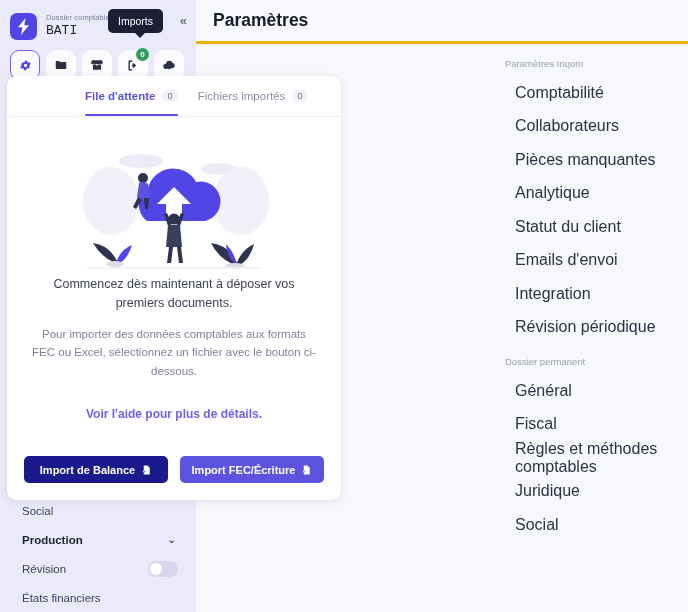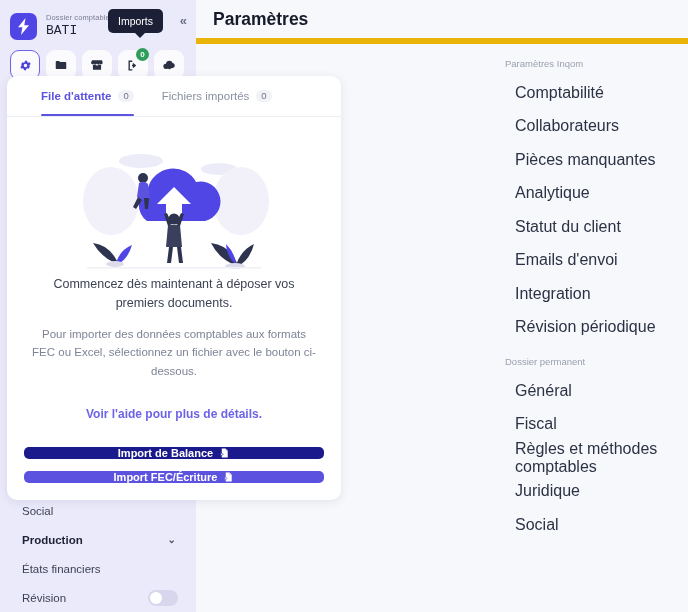--- a/index.html
+++ b/index.html
@@ -97,21 +97,21 @@
     content: ""; position: absolute;
     left: 2px; top: 2px; width: 12px; height: 12px;
     border-radius: 50%; background: #fff;
   }
 
   
   .main-header {
     position: absolute; left: 196px; top: 0;
     width: 492px; height: 44px;
     background: #f7f8fb;
-    border-bottom: 6px solid #eab308;
+    border-bottom: 3px solid #eab308;
     display: flex; align-items: center;
     padding-left: 17px;
   }
   .page-title { font-size: 17.5px; font-weight: bold; color: #161a2b; }
 
   
   .settings-panel {
     position: absolute; left: 444px; top: 44px;
     width: 268px; height: 568px;
     background: #f7f8fb;
@@ -132,21 +132,21 @@
     position: absolute; left: 7px; top: 76px;
     width: 334px; height: 424px;
     background: #ffffff;
     border-radius: 10px;
     box-shadow: 0 2px 10px rgba(60,60,120,.10);
     overflow: hidden;
   }
   .tabs {
     display: flex; height: 41px;
     border-bottom: 1px solid #ebedf3;
-    padding-left: 34px; gap: 28px;
+    padding-left: 78px; gap: 20px;
   }
   .tab {
     display: flex; align-items: center; gap: 7px;
     font-size: 11.5px; color: #8b90a2;
     position: relative; cursor: pointer;
   }
   .tab.active { color: #5b52e0; font-weight: bold; }
   .tab.active::after {
     content: ""; position: absolute;
     left: 0; right: 0; bottom: 0; height: 2.4px;
@@ -171,21 +171,21 @@
     line-height: 1.6; margin-top: 11px;
     padding: 0 6px;
   }
   .help-link {
     display: block; font-size: 12px; color: #6c63e8;
     font-weight: bold; margin-top: 27px; cursor: pointer;
   }
   .card-actions {
     position: absolute; left: 0; bottom: 0;
     width: 334px; padding: 0 17px 17px 17px;
-    display: flex; gap: 12px; flex-direction: column;
+    display: flex; gap: 12px;
   }
   .btn {
     flex: 1; height: 27px; border-radius: 5px;
     border: none; color: #fff;
     font-size: 11px; font-weight: bold;
     display: flex; align-items: center; justify-content: center;
     gap: 6px; cursor: pointer;
     font-family: "Liberation Sans", sans-serif;
   }
   .btn-dark { background: #1a1a8c; }
@@ -283,25 +283,25 @@
         </span>
       </div>
     </div>
 
     <div class="sb-list">
       <div class="sb-item">Social</div>
       <div class="sb-item group">
         <span>Production</span>
         <span class="chev">⌄</span>
       </div>
-      <div class="sb-item">États financiers</div>
       <div class="sb-item">
         <span>Révision</span>
         <span class="toggle"></span>
       </div>
+      <div class="sb-item">États financiers</div>
     </div>
   </div>
 
   <div class="tooltip">Imports</div>
 
   <div class="card">
 
     <div class="tabs">
       <div class="tab active">
         <span>File d'attente</span>

